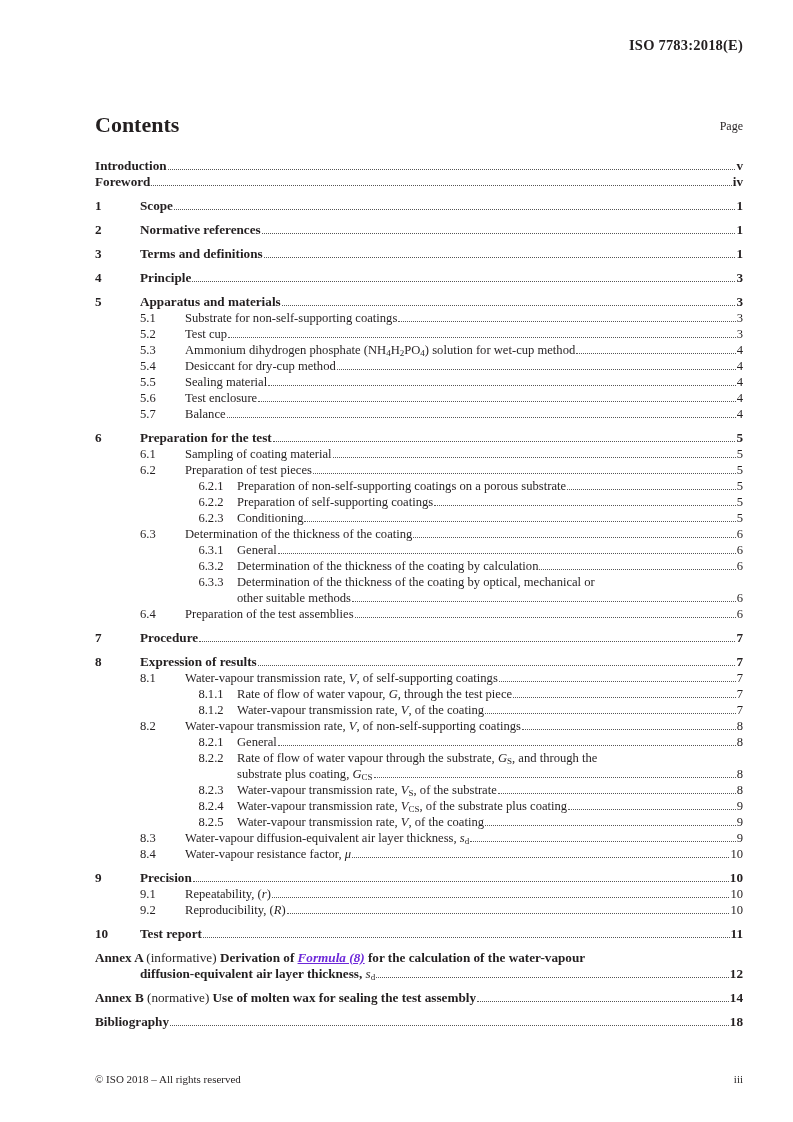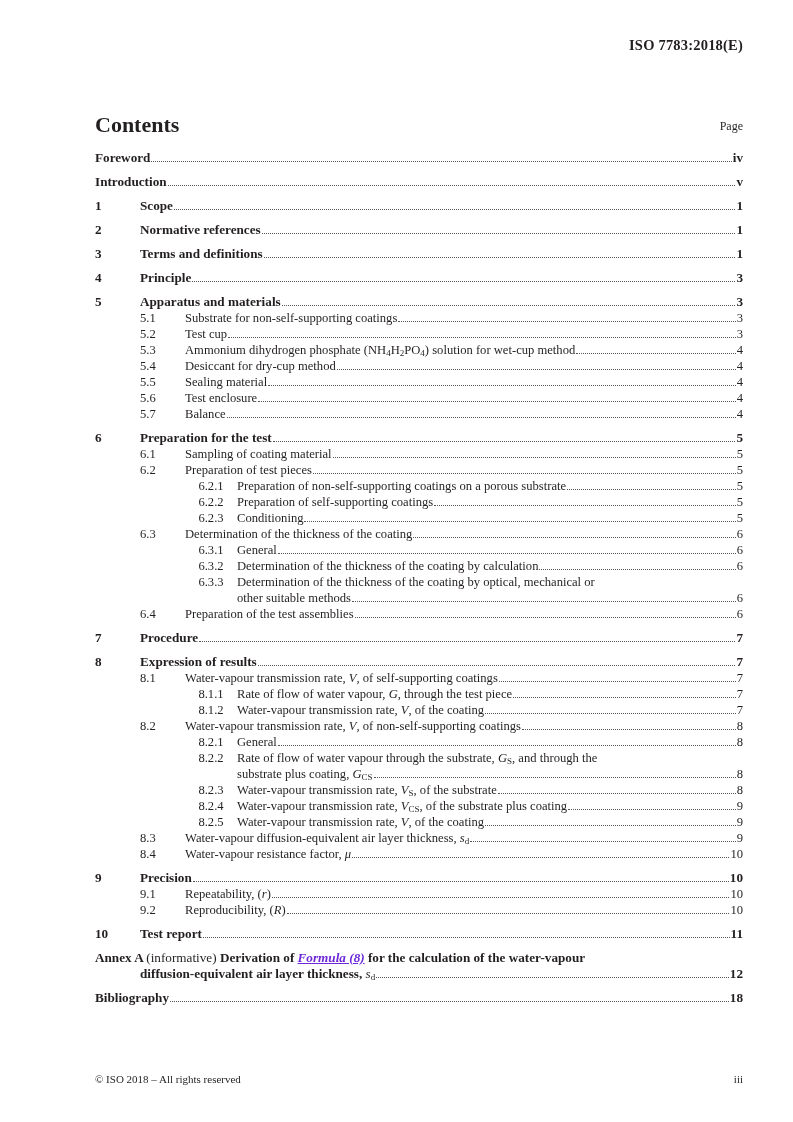--- a/index.html
+++ b/index.html
@@ -30,31 +30,31 @@
   .footer-right { position: absolute; top: 1073px; right: 50px; font-size: 11px; }
 </style>
 </head>
 <body>
 
 <div class="doc-id">ISO 7783:2018(E)</div>
 <div class="title">Contents</div>
 <div class="page-label">Page</div>
 
 <div class="toc" id="toc">
+    <div class="row l1 gap">
+      <span class="ttl"><span>Introduction</span></span>
+      <span class="dots"></span>
+      <span class="pg">v</span>
+    </div>
     <div class="row l1">
       <span class="ttl"><span>Foreword</span></span>
       <span class="dots"></span>
       <span class="pg">iv</span>
     </div>
     <div class="row l1 gap">
-      <span class="ttl"><span>Introduction</span></span>
-      <span class="dots"></span>
-      <span class="pg">v</span>
-    </div>
-    <div class="row l1 gap">
       <span class="num">1</span>
       <span class="ttl"><span>Scope</span></span>
       <span class="dots"></span>
       <span class="pg">1</span>
     </div>
     <div class="row l1 gap">
       <span class="num">2</span>
       <span class="ttl"><span>Normative references</span></span>
       <span class="dots"></span>
       <span class="pg">1</span>
@@ -293,20 +293,25 @@
       <span class="dots"></span>
       <span class="pg">11</span>
     </div>
     <div class="row l1 gap">
       <span class="ttl"><span>Annex A </span><span class="normal">(informative) </span><span>Derivation of </span><a class="link" href="#">Formula (8)</a><span> for the calculation of the water-vapour</span></span>
     </div>
     <div class="cont anx" style="align-items: flex-end;">
       <span class="ttl"><span>diffusion-equivalent air layer thickness, </span><i class="normal">s</i><sub class="normal">d</sub></span>
       <span class="dots"></span>
       <span class="pg">12</span>
+    </div>
+    <div class="row l1 gap">
+      <span class="ttl"><span>Annex B </span><span class="normal">(normative) </span><span>Use of molten wax for sealing the test assembly</span></span>
+      <span class="dots"></span>
+      <span class="pg">14</span>
     </div>
     <div class="row l1 gap">
       <span class="ttl"><span>Bibliography</span></span>
       <span class="dots"></span>
       <span class="pg">18</span>
     </div>
   </div>
 
 <div class="footer-left">© ISO 2018 – All rights reserved</div>
 <div class="footer-right">iii</div>

